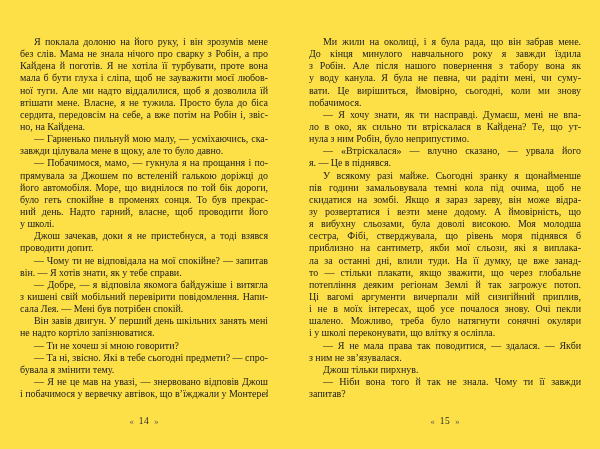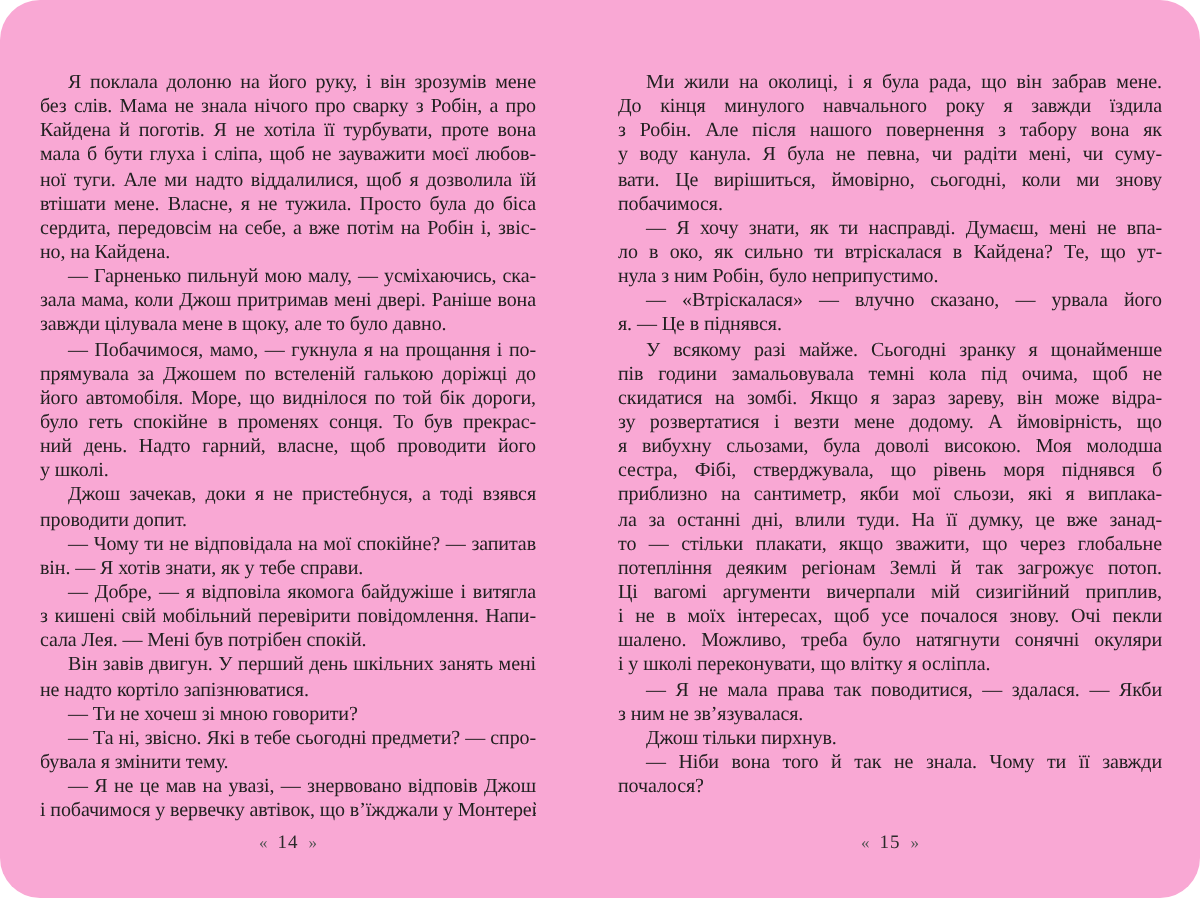--- a/index.html
+++ b/index.html
@@ -4,25 +4,24 @@
 <style>
   html, body {
     margin: 0;
     padding: 0;
     background: #ffffff;
   }
   .book {
     position: relative;
     width: 600px;
     height: 449px;
-    background: #f9a8d4;
+    background: #fde047;
     overflow: hidden;
     font-family: "Liberation Serif", "DejaVu Serif", serif;
     color: #212121;
-    border-radius: 20px;
   }
   .page {
     position: absolute;
     top: 0;
     height: 449px;
   }
   .page-left  { left: 0;   width: 290px; }
   .page-right { left: 290px; width: 310px; }
   .text-col {
     position: absolute;
@@ -80,21 +79,20 @@
           <div class="line">без слів. Мама не знала нічого про сварку з Робін, а про</div>
           <div class="line">Кайдена й поготів. Я не хотіла її турбувати, проте вона</div>
           <div class="line">мала б бути глуха і сліпа, щоб не зауважити моєї любов-</div>
           <div class="line">ної туги. Але ми надто віддалилися, щоб я дозволила їй</div>
           <div class="line">втішати мене. Власне, я не тужила. Просто була до біса</div>
           <div class="line">сердита, передовсім на себе, а вже потім на Робін і, звіс-</div>
           <div class="line end">но, на Кайдена.</div>
         </div>
         <div class="para">
           <div class="line first">— Гарненько пильнуй мою малу, — усміхаючись, ска-</div>
-          <div class="line">зала мама, коли Джош притримав мені двері. Раніше вона</div>
           <div class="line end">завжди цілувала мене в щоку, але то було давно.</div>
         </div>
         <div class="para">
           <div class="line first">— Побачимося, мамо, — гукнула я на прощання і по-</div>
           <div class="line">прямувала за Джошем по встеленій галькою доріжці до</div>
           <div class="line">його автомобіля. Море, що виднілося по той бік дороги,</div>
           <div class="line">було геть спокійне в променях сонця. То був прекрас-</div>
           <div class="line">ний день. Надто гарний, власне, щоб проводити його</div>
           <div class="line end">у школі.</div>
         </div>
@@ -169,21 +167,21 @@
         </div>
         <div class="para">
           <div class="line first">— Я не мала права так поводитися, — здалася. — Якби</div>
           <div class="line end">з ним не зв’язувалася.</div>
         </div>
         <div class="para">
           <div class="line first end">Джош тільки пирхнув.</div>
         </div>
         <div class="para">
           <div class="line first">— Ніби вона того й так не знала. Чому ти її завжди</div>
-          <div class="line end">почалося?</div>
+          <div class="line end">запитав?</div>
         </div>
       </div>
     <div class="footer">
       <span class="mark">«</span><span class="pagenum">15</span><span class="mark">»</span>
     </div>
   </div>
 
 </div>
 
 </body></html>

